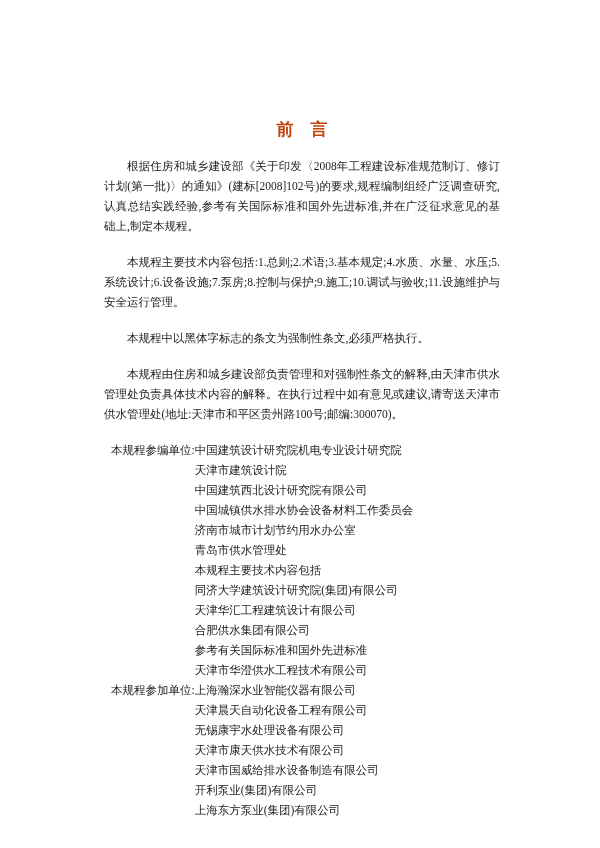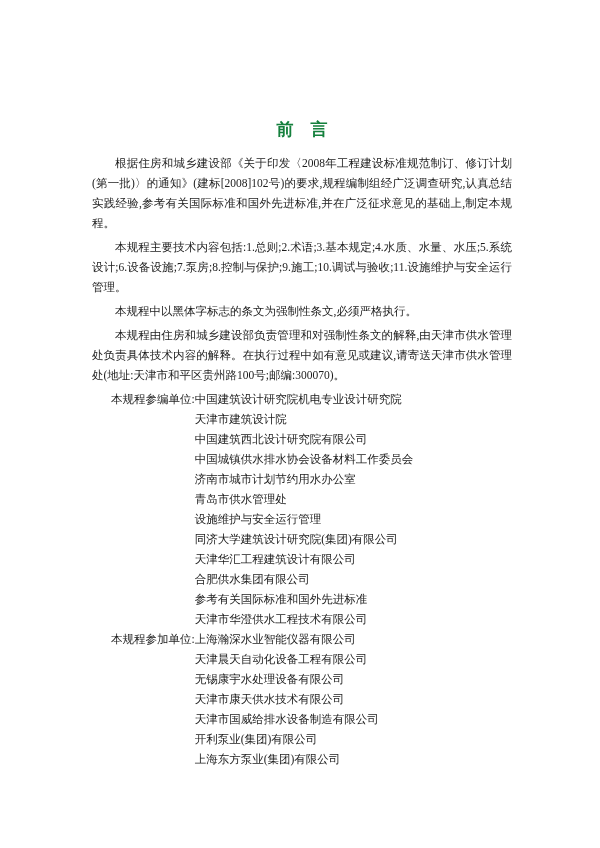--- a/index.html
+++ b/index.html
@@ -17,28 +17,28 @@
     font-family: "Liberation Serif", "DejaVu Serif", serif;
     color: #1c1c1c;
     overflow: hidden;
   }
   .doc-title {
     margin: 0 0 13px 0;
     font-size: 17px;
     line-height: 20px;
     font-weight: bold;
     text-align: center;
-    color: #15803d;
+    color: #c2410c;
   }
   .content {
     font-size: 11.5px;
     line-height: 20px;
   }
   .paragraphs p {
-    margin: 4px;
+    margin: 16px;
     text-indent: 2em;
     text-align: justify;
     word-break: break-all;
   }
   .section {
     display: flex;
     align-items: flex-start;
     padding-left: 2em;
   }
   .section .label {
@@ -72,21 +72,21 @@
 
     <div class="section">
       <span class="label">本规程参编单位:</span>
       <div class="units">
           <div class="unit">中国建筑设计研究院机电专业设计研究院</div>
           <div class="unit">天津市建筑设计院</div>
           <div class="unit">中国建筑西北设计研究院有限公司</div>
           <div class="unit">中国城镇供水排水协会设备材料工作委员会</div>
           <div class="unit">济南市城市计划节约用水办公室</div>
           <div class="unit">青岛市供水管理处</div>
-          <div class="unit">设施维护与安全运行管理</div>
+          <div class="unit">本规程主要技术内容包括</div>
           <div class="unit">同济大学建筑设计研究院(集团)有限公司</div>
           <div class="unit">天津华汇工程建筑设计有限公司</div>
           <div class="unit">合肥供水集团有限公司</div>
           <div class="unit">参考有关国际标准和国外先进标准</div>
           <div class="unit">天津市华澄供水工程技术有限公司</div>
         </div>
     </div>
 
     <div class="section">
       <span class="label">本规程参加单位:</span>

